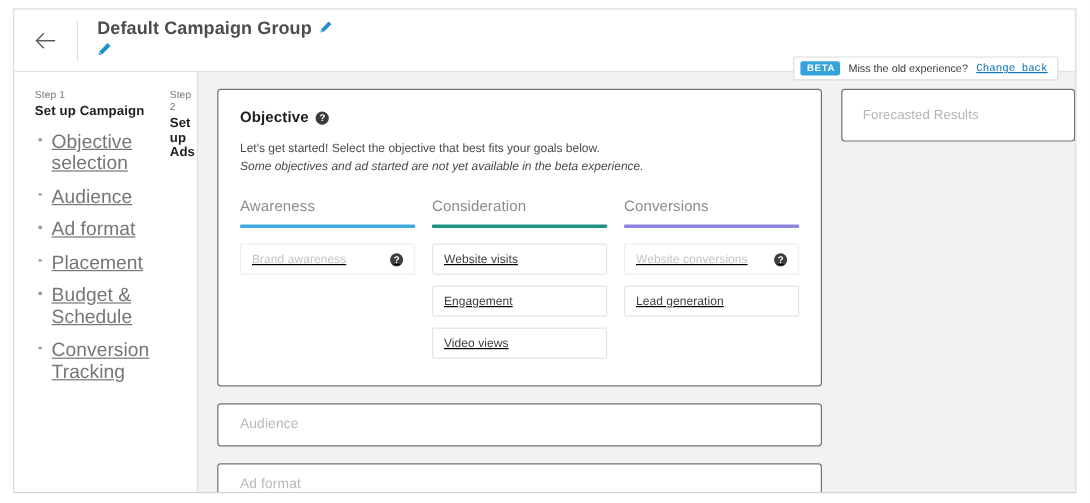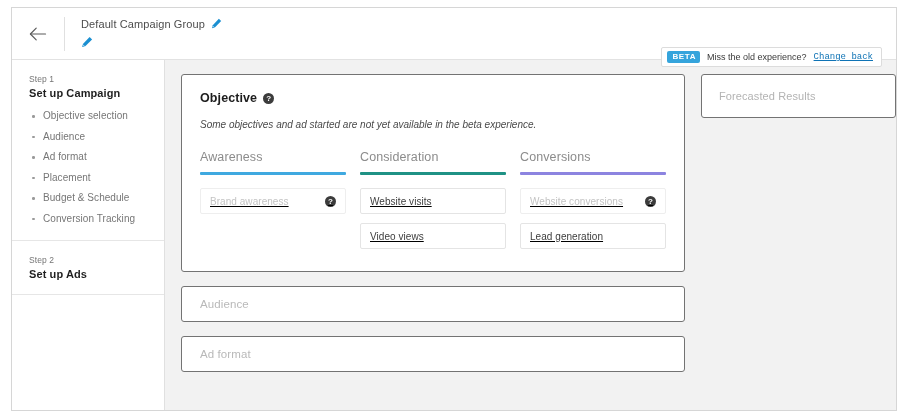--- a/index.html
+++ b/index.html
@@ -63,23 +63,24 @@
     flex-direction: column;
     justify-content: center;
   }
   .group-row {
     display: flex;
     align-items: center;
     gap: 6px;
     line-height: 1.1;
   }
   .group-name {
-    font-size: 11px;
+    font-size: 15px;
     color: #4d4d4d;
     letter-spacing: 0.1px;
+    font-weight: bold;
   }
   .campaign-row {
     display: flex;
     align-items: center;
     gap: 8px;
     margin-top: 1px;
   }
   .campaign-name {
     font-size: 17px;
     color: #2b2b2b;
@@ -133,21 +134,21 @@
   }
 
   
   .sidebar {
     width: 153px;
     min-width: 153px;
     background: #ffffff;
     border-right: 1px solid #e0e0e0;
     box-sizing: border-box;
     display: flex;
-    flex-direction: column;
+    flex-direction: row;
   }
   .step-block {
     padding: 14px 0 14px 17px;
     border-bottom: 1px solid #e6e6e6;
   }
   .step-label {
     font-size: 8.5px;
     color: #757575;
     letter-spacing: 0.1px;
     margin-bottom: 3px;
@@ -158,26 +159,27 @@
     font-weight: bold;
     letter-spacing: 0.1px;
   }
   .substeps {
     list-style: none;
     margin: 11px 0 0 0;
     padding: 0;
   }
   .substeps li {
     position: relative;
-    font-size: 10px;
+    font-size: 16px;
     color: #767676;
     padding: 0 0 0 14px;
     margin-bottom: 9.5px;
     cursor: pointer;
     letter-spacing: 0.05px;
+    text-decoration: underline;
   }
   .substeps li:last-child { margin-bottom: 2px; }
   .substeps li::before {
     content: "";
     position: absolute;
     left: 3px;
     top: 5px;
     width: 2.5px;
     height: 2.5px;
     border-radius: 50%;
@@ -388,40 +390,44 @@
 
       <div class="main">
 
         <div class="main-left">
 
           <div class="card objective-card">
             <div class="card-title-row">
               <span class="card-title">Objective</span>
               <span class="help-icon">?</span>
             </div>
+            <div class="intro-line">Let's get started! Select the objective that best fits your goals below.</div>
             <div class="intro-line italic">Some objectives and ad started are not yet available in the beta experience.</div>
 
             <div class="columns">
 
               <div class="col">
                 <div class="col-head">Awareness</div>
                 <div class="col-rule" style="background:#3fa9e0"></div>
                 <div class="tile disabled">
                   <span class="tile-label">Brand awareness</span>
                   <span class="help-icon">?</span>
                 </div>
               </div>
 
               <div class="col">
                 <div class="col-head">Consideration</div>
                 <div class="col-rule" style="background:#1f9285"></div>
                 <div class="tile">
                   <span class="tile-label">Website visits</span>
                 </div>
                 <div class="tile">
+                  <span class="tile-label">Engagement</span>
+                </div>
+                <div class="tile">
                   <span class="tile-label">Video views</span>
                 </div>
               </div>
 
               <div class="col">
                 <div class="col-head">Conversions</div>
                 <div class="col-rule" style="background:#8c84e0"></div>
                 <div class="tile disabled">
                   <span class="tile-label">Website conversions</span>
                   <span class="help-icon">?</span>

